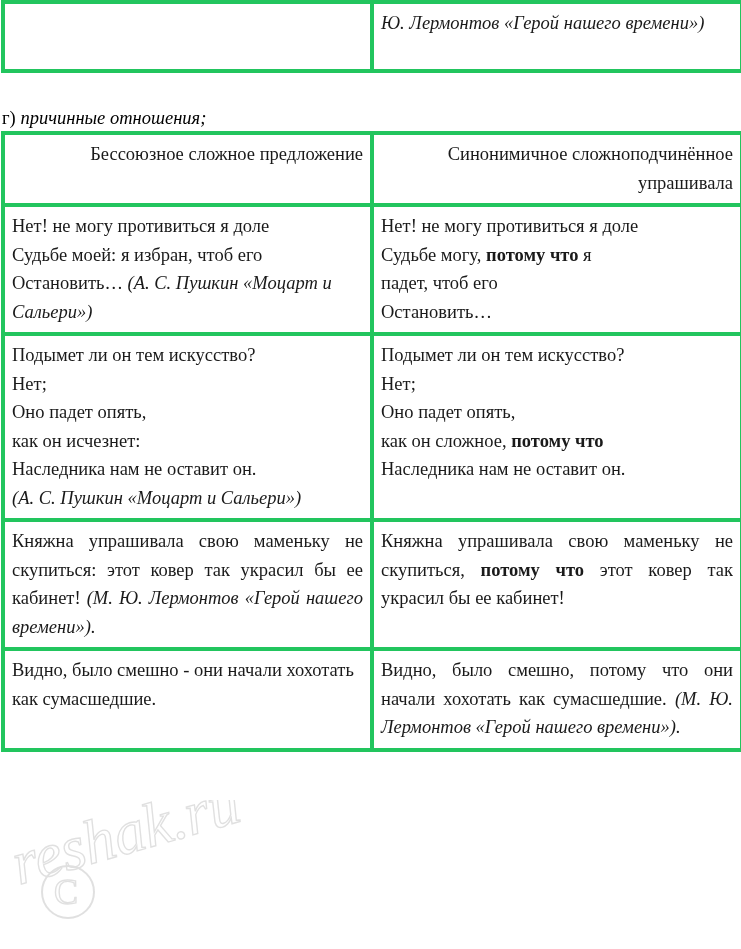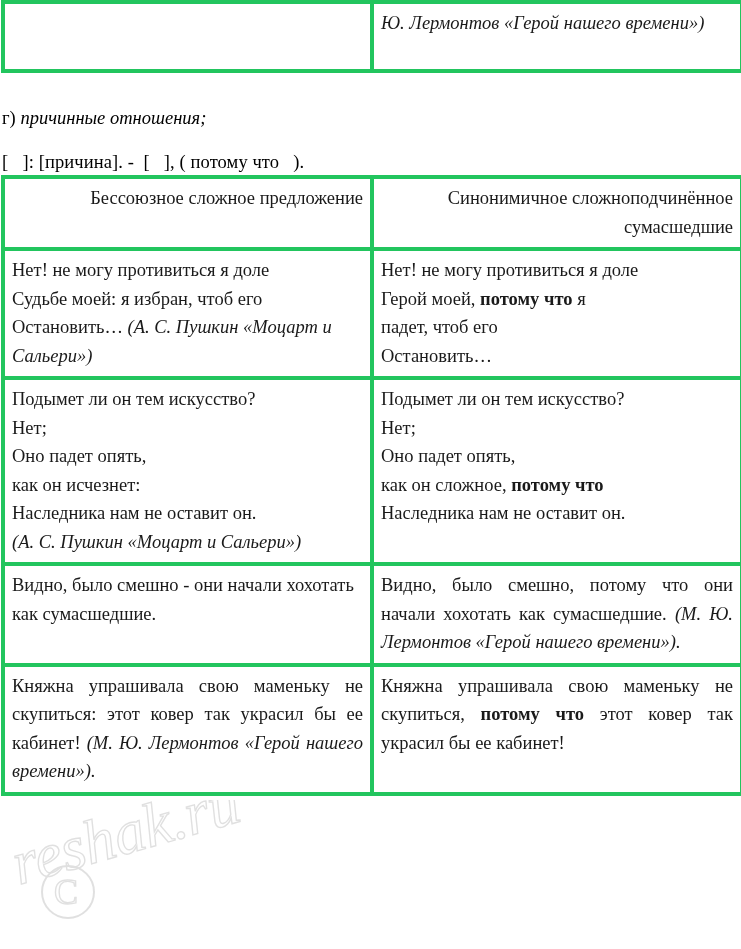--- a/index.html
+++ b/index.html
@@ -126,44 +126,43 @@
         <td class="cell-left-plain"></td>
         <td class="cell-italic-justify">Ю. Лермонтов «Герой нашего времени»)</td>
       </tr>
     </tbody>
   </table>
 
   <p class="para para-scheme-note">
     <span>г)</span><span> </span><span class="it">причинные отношения;</span>
   </p>
 
-  <p class="para para-formula">[   ]: [причина]. -  [   ], ( потому что   ).</p>
 
   <table class="doc-table main-table">
     <colgroup>
         <col class="col-left">
         <col class="col-right">
       </colgroup>
     <thead>
       <tr>
         <th>Бессоюзное сложное предложение</th>
-        <th>Синонимичное сложноподчинённое сумасшедшие</th>
+        <th>Синонимичное сложноподчинённое упрашивала</th>
       </tr>
     </thead>
     <tbody>
 
       <tr>
         <td class="cell-left-plain">
           <span class="line">Нет! не могу противиться я доле</span>
           <span class="line">Судьбе моей: я избран, чтоб его</span>
           <span>Остановить… </span><span class="it">(А. С. Пушкин «Моцарт и Сальери»)</span>
         </td>
         <td class="cell-left-plain">
           <span class="line">Нет! не могу противиться я доле</span>
-          <span class="line"><span>Герой моей, </span><span class="bd">потому что</span><span> я</span></span>
+          <span class="line"><span>Судьбе могу, </span><span class="bd">потому что</span><span> я</span></span>
           <span class="line">падет, чтоб его</span>
           <span class="line">Остановить…</span>
         </td>
       </tr>
 
       <tr>
         <td class="cell-left-plain">
           <span class="line">Подымет ли он тем искусство?</span>
           <span class="line">Нет;</span>
           <span class="line">Оно падет опять,</span>
@@ -174,34 +173,34 @@
         <td class="cell-justify">
           <span class="line">Подымет ли он тем искусство?</span>
           <span class="line">Нет;</span>
           <span class="line">Оно падет опять,</span>
           <span class="line"><span>как он сложное, </span><span class="bd">потому что</span></span>
           <span class="line">Наследника нам не оставит он.</span>
         </td>
       </tr>
 
       <tr>
+        <td class="cell-justify">
+          <span>Княжна упрашивала свою маменьку не скупиться: этот ковер так украсил бы ее кабинет! </span><span class="it">(М. Ю. Лермонтов «Герой нашего времени»).</span>
+        </td>
+        <td class="cell-justify">
+          <span>Княжна упрашивала свою маменьку не скупиться, </span><span class="bd">потому что</span><span> этот ковер так украсил бы ее кабинет!</span>
+        </td>
+      </tr>
+
+      <tr>
         <td class="cell-left-plain">
           <span>Видно, было смешно - они начали хохотать как сумасшедшие.</span>
         </td>
         <td class="cell-justify">
           <span>Видно, было смешно, потому что они начали хохотать как сумасшедшие. </span><span class="it">(М. Ю. Лермонтов «Герой нашего времени»).</span>
-        </td>
-      </tr>
-
-      <tr>
-        <td class="cell-justify">
-          <span>Княжна упрашивала свою маменьку не скупиться: этот ковер так украсил бы ее кабинет! </span><span class="it">(М. Ю. Лермонтов «Герой нашего времени»).</span>
-        </td>
-        <td class="cell-justify">
-          <span>Княжна упрашивала свою маменьку не скупиться, </span><span class="bd">потому что</span><span> этот ковер так украсил бы ее кабинет!</span>
         </td>
       </tr>
 
     </tbody>
   </table>
 
   <div class="watermark">
     <svg width="250" height="130" viewBox="0 0 250 130" xmlns="http://www.w3.org/2000/svg">
       <g transform="rotate(-16 125 65)">
         <text x="8" y="52" font-family="Liberation Serif, serif" font-size="62" fill="none" stroke="#9a9a9a" stroke-width="1.4" font-style="italic">reshak.ru</text>

